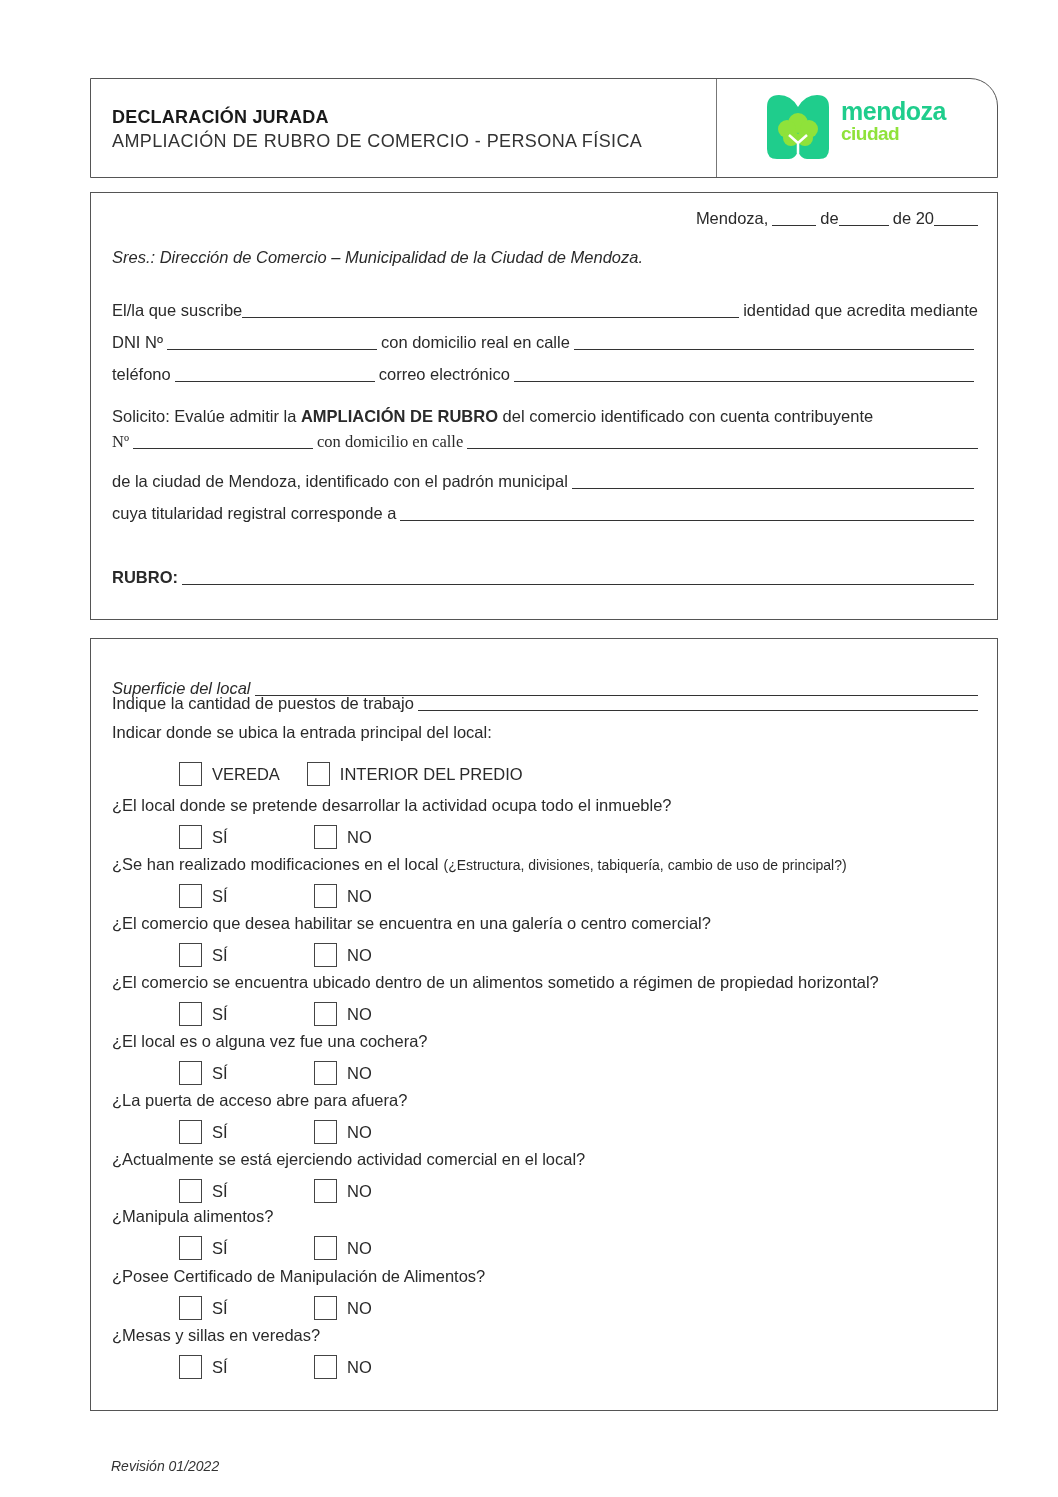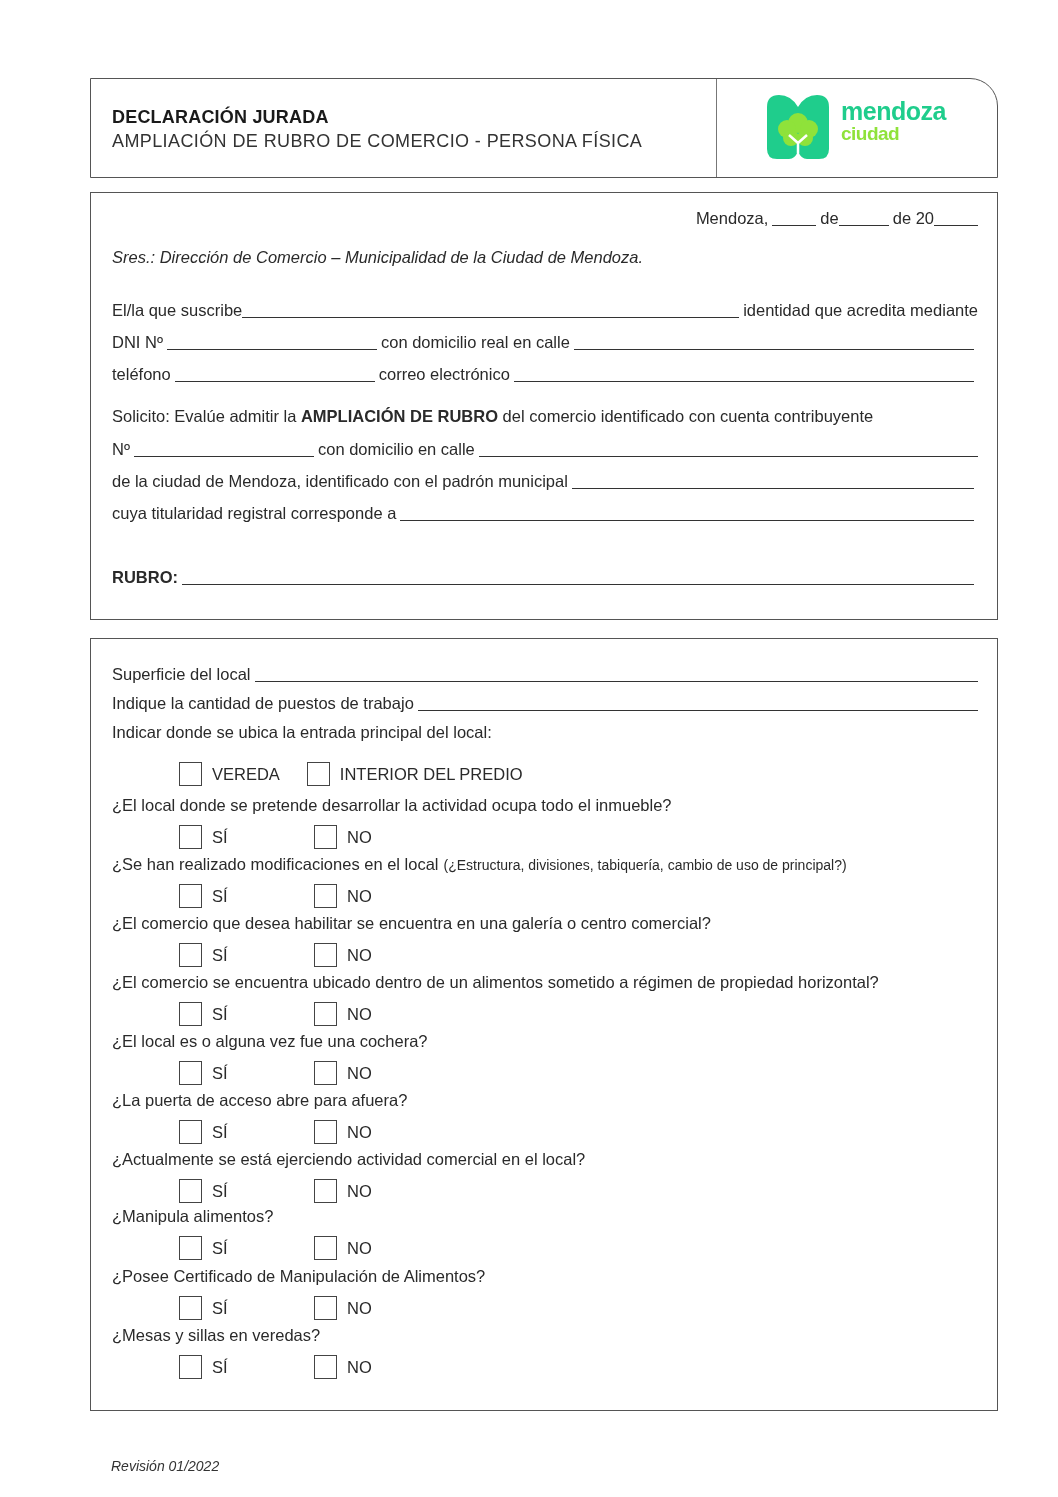--- a/index.html
+++ b/index.html
@@ -75,42 +75,42 @@
   </div>
   <div class="line" style="top:140px;">
     <span>DNI Nº</span>
     <span class="blank" style="width:210px;"></span>
     <span>con domicilio real en calle</span>
     <span class="blank grow"></span>
   </div>
   <div class="line" style="top:214px;">
     <span>Solicito: Evalúe admitir la</span>&nbsp;<span class="bold">AMPLIACIÓN DE RUBRO</span>&nbsp;<span>del comercio identificado con cuenta contribuyente</span>
   </div>
-  <div class="line" style="top:247px;">
+  <div class="line" style="top:239px;font-family:Liberation Serif, serif;">
     <span>Nº</span>
     <span class="blank" style="width:180px;"></span>
     <span>con domicilio en calle</span>
     <span class="blank grow" style="margin-right:0;"></span>
   </div>
   <div class="line" style="top:279px;">
     <span>de la ciudad de Mendoza, identificado con el padrón municipal</span>
     <span class="blank grow"></span>
   </div>
   <div class="line" style="top:311px;">
     <span>cuya titularidad registral corresponde a</span>
     <span class="blank grow"></span>
   </div>
   <div class="line bold" style="top:375px;">
     <span>RUBRO:</span>
     <span class="blank grow"></span>
   </div>
 </div>
 
 <div class="box box2">
-  <div class="line" style="top:26px;">
+  <div class="line" style="top:40px;font-style:italic;">
     <span>Superficie del local</span>
     <span class="blank grow" style="margin-right:0;"></span>
   </div>
   <div class="line" style="top:55px;">
     <span>Indique la cantidad de puestos de trabajo</span>
     <span class="blank grow" style="margin-right:0;"></span>
   </div>
   <div class="line" style="top:84px;">
     <span>Indicar donde se ubica la entrada principal del local:</span>
   </div>

